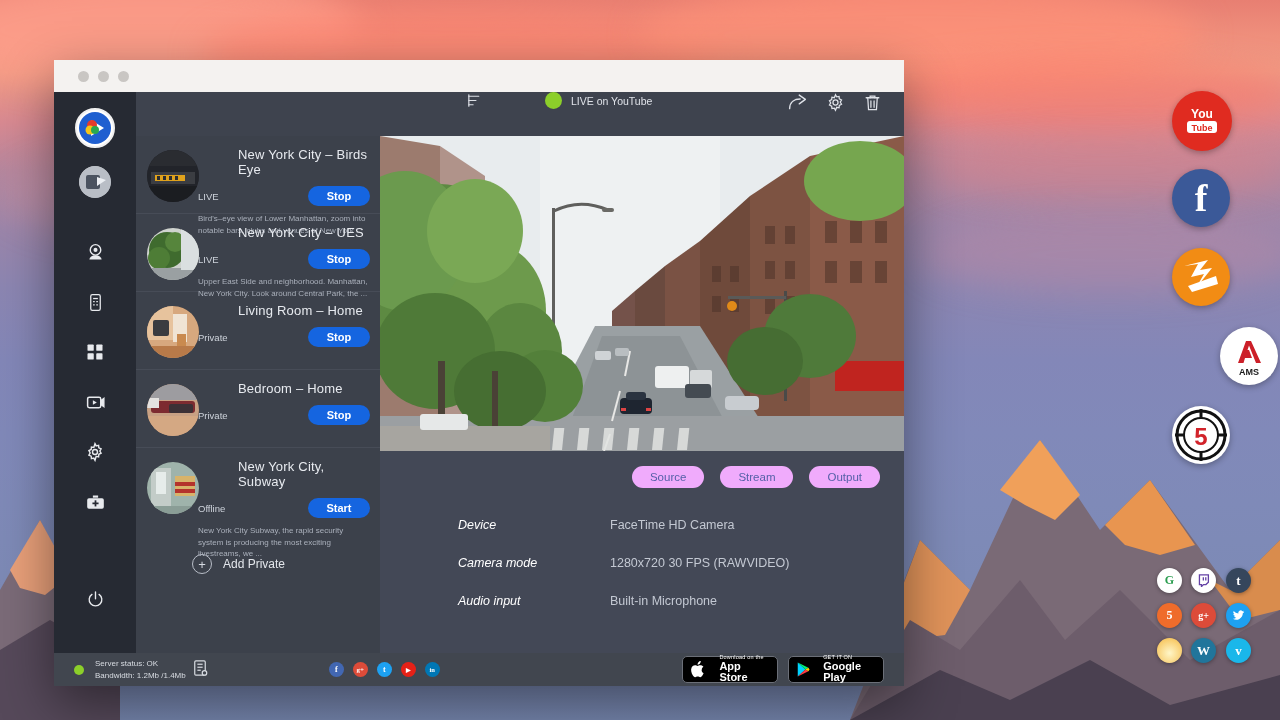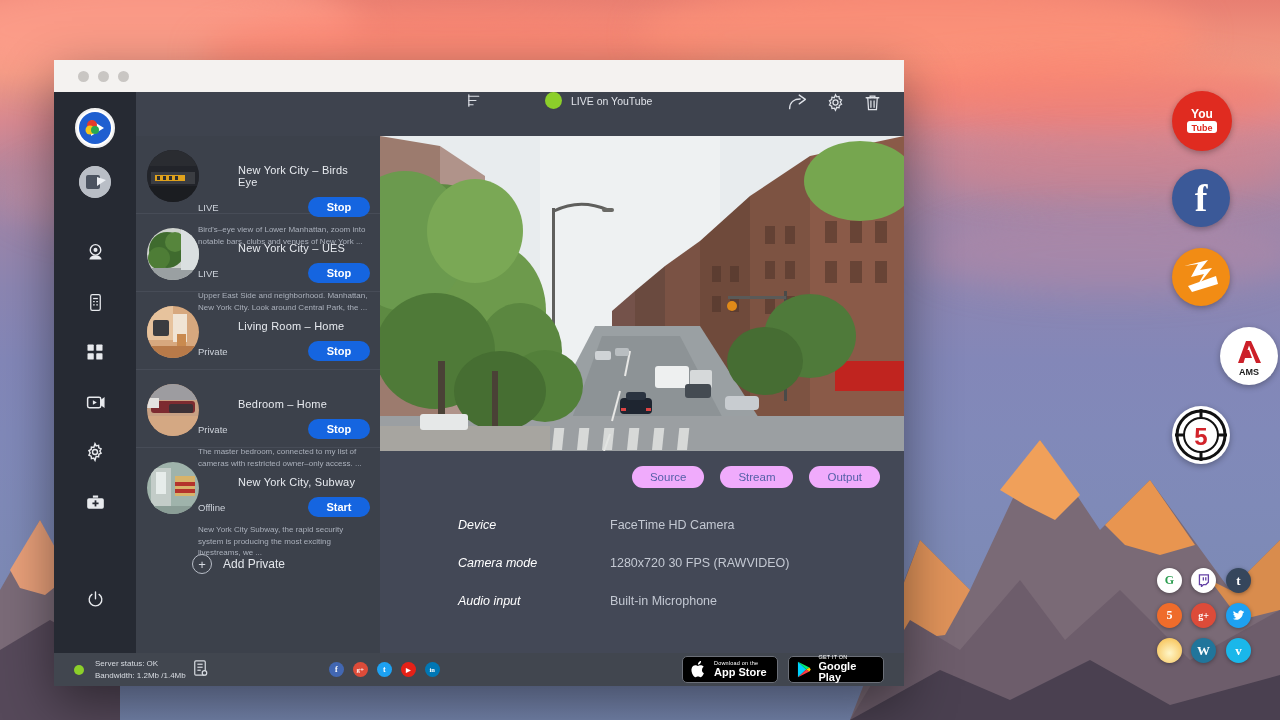--- a/index.html
+++ b/index.html
@@ -92,21 +92,21 @@
   }
   .cam {
     position: relative; height: 78px; padding: 8px 10px 8px 62px;
     border-bottom: 1px solid #474c57;
   }
   .cam-thumb {
     position: absolute; left: 11px; top: 14px;
     width: 52px; height: 52px; border-radius: 50%;
     overflow: hidden; background: #2c2f36;
   }
-  .cam-title { color: #e7eaef; font-size: 11px; margin-top: 20px; letter-spacing: .2px; padding-left: 40px; }
+  .cam-title { color: #e7eaef; font-size: 13px; margin-top: 3px; letter-spacing: .2px; padding-left: 40px; }
   .cam-row { display: flex; align-items: center; margin-top: 9px; }
   .cam-status { color: #ced3db; font-size: 9.5px; flex: 1; }
   .cam-btn {
     background: #1565e0; color: #fff; font-size: 11px; font-weight: bold;
     border: none; border-radius: 11px; padding: 4px 17px; cursor: pointer;
     font-family: "Liberation Sans", sans-serif; min-width: 62px;
   }
   .cam-desc {
     color: #aab0bb; font-size: 8px; line-height: 1.45; margin-top: 7px;
     max-width: 172px;
@@ -148,21 +148,21 @@
   .sb-soc {
     width: 15px; height: 15px; border-radius: 50%; cursor: pointer;
     display: flex; align-items: center; justify-content: center;
     color: #fff; font-size: 8px; font-weight: bold;
     font-family: "Liberation Serif", serif;
   }
   .sb-stores { margin-left: auto; display: flex; gap: 10px; }
   .store {
     background: #000; border: 1px solid #6b6f78; border-radius: 5px;
     height: 27px; width: 96px; display: flex; align-items: center;
-    gap: 7px; padding: 0 7px; cursor: pointer;
+    gap: 13px; padding: 0 7px; cursor: pointer;
   }
   .store-txt { line-height: 1.05; }
   .store-top { color: #fff; font-size: 5.5px; letter-spacing: .2px; }
   .store-bot { color: #fff; font-size: 11px; font-weight: bold; }
 
   
   .dock-ico {
     position: absolute; border-radius: 50%;
     display: flex; align-items: center; justify-content: center;
     cursor: pointer; box-shadow: 0 2px 6px rgba(0,0,0,.3);
@@ -399,21 +399,20 @@
                   <rect x="22" y="20" width="24" height="9" rx="2" fill="#3c3136"></rect>
                   <rect x="0" y="32" width="52" height="20" fill="#d4a883"></rect>
                   <rect x="0" y="14" width="12" height="10" fill="#e4e2e0"></rect>
                 </svg>
               </div>
               <div class="cam-title">Bedroom – Home</div>
               <div class="cam-row">
                 <span class="cam-status">Private</span>
                 <button class="cam-btn">Stop</button>
               </div>
-              <div class="cam-desc">The master bedroom, connected to my list of cameras with restricted owner–only access. ...</div>
             </div>
 
             <div class="cam" style="border-bottom:none">
               <div class="cam-thumb">
                 <svg width="52" height="52" viewBox="0 0 52 52">
                   <rect width="52" height="52" fill="#9fb3ab"></rect>
                   <rect x="4" y="6" width="20" height="40" fill="#c3ccc8"></rect>
                   <rect x="9" y="10" width="10" height="22" fill="#e6ecea"></rect>
                   <rect x="28" y="14" width="20" height="20" fill="#d8b36a"></rect>
                   <rect x="28" y="20" width="20" height="4" fill="#b4332c"></rect>

